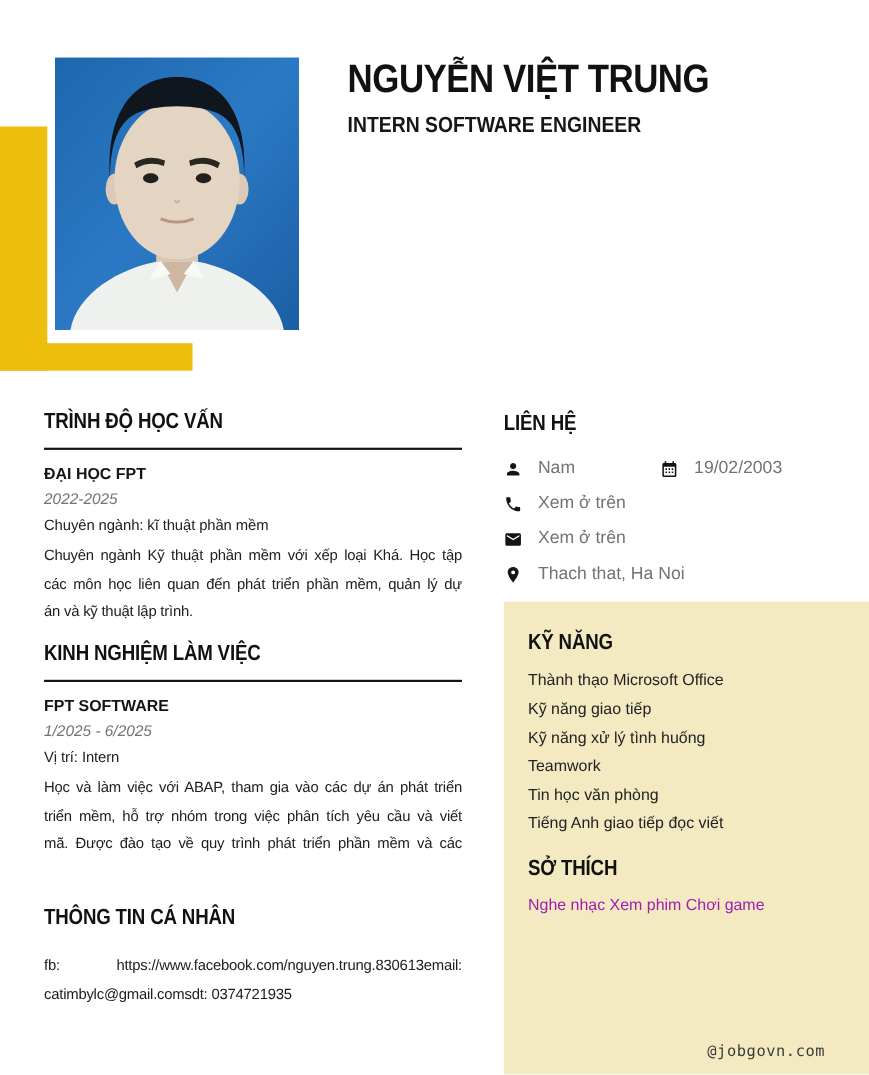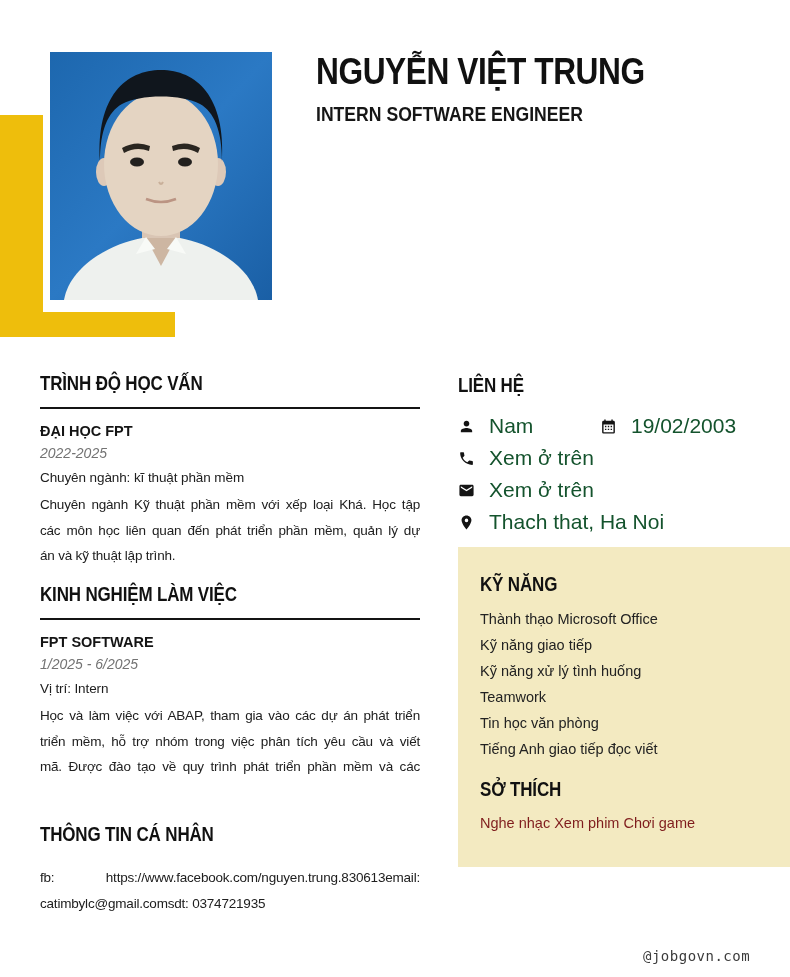--- a/index.html
+++ b/index.html
@@ -43,29 +43,29 @@
   .jlast{font-size:13.5px;line-height:25.5px;color:#202020;letter-spacing:-.2px;}
   .personal .para{margin-top:18px;}
 
   
   .contact{position:absolute;left:458px;top:372px;width:320px;}
   .contact-rows{margin-top:12px;}
   .c-row{position:relative;height:32px;}
   .c-item{position:absolute;top:0;height:32px;display:flex;align-items:center;gap:14px;}
   .c-item.second{left:142px;}
   .c-icon{width:17px;height:17px;flex:0 0 17px;display:block;}
-  .c-text{font-size:21px;color:#14532d;white-space:nowrap;}
-
-  
-  .panel{position:absolute;left:458px;top:547px;width:332px;height:320px;background:var(--panel);
+  .c-text{font-size:16px;color:#737373;white-space:nowrap;}
+
+  
+  .panel{position:absolute;left:458px;top:547px;width:332px;height:430px;background:var(--panel);
          padding:24px 33px 0 22px;}
   .skill-list{margin-top:9px;list-style:none;}
   .skill-list li{font-size:14.5px;line-height:26px;color:#222;white-space:nowrap;}
   .panel .h2.hobby-h{margin-top:14px;}
-  .hobby-text{margin-top:8px;font-size:14.5px;line-height:26px;color:#7f1d1d;white-space:nowrap;}
+  .hobby-text{margin-top:8px;font-size:14.5px;line-height:26px;color:#a21caf;white-space:nowrap;}
 
   .watermark{position:absolute;left:643px;top:948px;font-family:"DejaVu Sans Mono",monospace;
              font-size:14px;color:#3b3b3b;letter-spacing:.5px;}
 </style>
 </head>
 <body>
 
 <div class="page">
 
   <div class="accent-v"></div>

